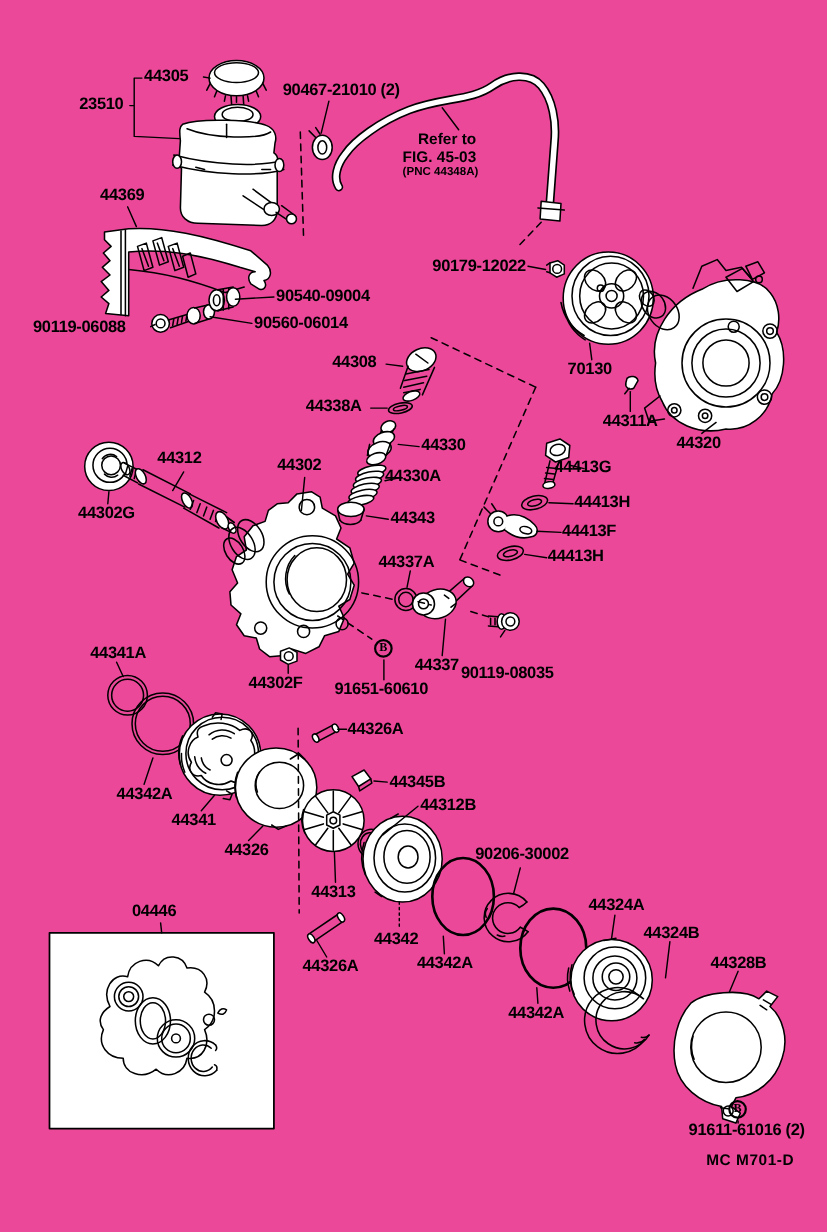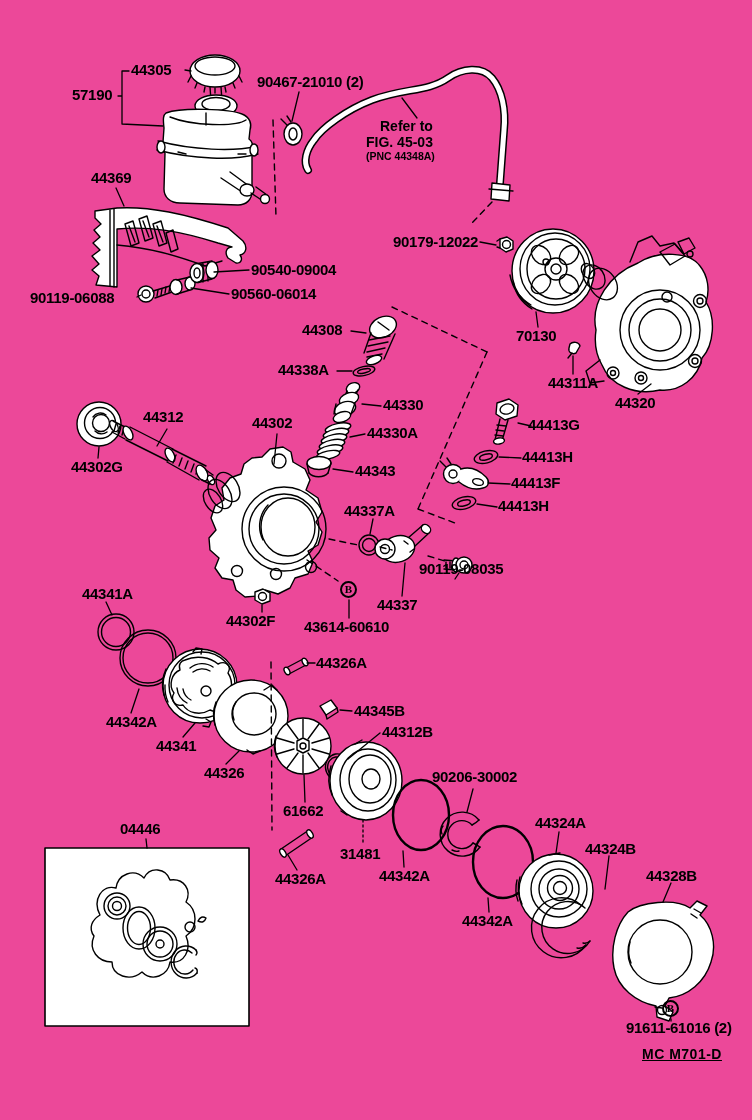--- a/index.html
+++ b/index.html
@@ -9,21 +9,21 @@
   .lbl{position:absolute;font:bold 15px/1.05 "Liberation Sans",sans-serif;color:#000;
        letter-spacing:-0.3px;white-space:nowrap;}
   .note{position:absolute;color:#000;white-space:nowrap;}
   .note .n1{font:bold 14px/1.15 "Liberation Sans",sans-serif;padding-left:14px;}
   .note .n2{font:bold 14px/1.15 "Liberation Sans",sans-serif;}
   .note .n3{font:bold 10.5px/1.2 "Liberation Sans",sans-serif;}
   .bsym{position:absolute;width:17px;height:17px;border:2px solid #000;border-radius:50%;
         display:flex;align-items:center;justify-content:center;
         font:bold 11px/1 "Liberation Serif",serif;color:#000;box-sizing:border-box;}
   .footer{position:absolute;font:bold 14px/1 "Liberation Sans",sans-serif;color:#000;
-          letter-spacing:0.5px;text-decoration:underline;}
+          letter-spacing:0.5px;}
 </style>
 </head>
 <body>
 
 <div id="canvas">
 
 <svg id="art" width="752" height="1120" viewBox="0 0 752 1120" fill="none" stroke="#000" stroke-width="1.4" stroke-linecap="round" stroke-linejoin="round">
 
   <g>
     <ellipse cx="215" cy="71" rx="25" ry="16" fill="#fff"></ellipse>
@@ -424,56 +424,56 @@
     <path d="M559,832 L556,853"></path>
     <path d="M609,856 L605,889"></path>
     <path d="M671,883 L663,902"></path>
     <path d="M655,1007 L662,1008"></path>
     <path d="M671,1019 L671,1021"></path>
     <path d="M146,839 L147,848"></path>
   </g>
 </svg>
 
   <div class="lbl" style="left:131px;top:62px">44305</div>
-  <div class="lbl" style="left:72px;top:87px">57190</div>
+  <div class="lbl" style="left:72px;top:87px">23510</div>
   <div class="lbl" style="left:257px;top:74px">90467-21010 (2)</div>
   <div class="lbl" style="left:91px;top:170px">44369</div>
   <div class="lbl" style="left:251px;top:262px">90540-09004</div>
   <div class="lbl" style="left:231px;top:286px">90560-06014</div>
   <div class="lbl" style="left:30px;top:290px">90119-06088</div>
   <div class="lbl" style="left:393px;top:234px">90179-12022</div>
   <div class="lbl" style="left:516px;top:328px">70130</div>
   <div class="lbl" style="left:548px;top:375px">44311A</div>
   <div class="lbl" style="left:615px;top:395px">44320</div>
   <div class="lbl" style="left:302px;top:322px">44308</div>
   <div class="lbl" style="left:278px;top:362px">44338A</div>
   <div class="lbl" style="left:383px;top:397px">44330</div>
-  <div class="lbl" style="left:367px;top:425px">44330A</div>
+  <div class="lbl" style="left:350px;top:425px">44330A</div>
   <div class="lbl" style="left:355px;top:463px">44343</div>
-  <div class="lbl" style="left:528px;top:417px">44413G</div>
+  <div class="lbl" style="left:504px;top:417px">44413G</div>
   <div class="lbl" style="left:522px;top:449px">44413H</div>
   <div class="lbl" style="left:511px;top:475px">44413F</div>
   <div class="lbl" style="left:498px;top:498px">44413H</div>
   <div class="lbl" style="left:143px;top:409px">44312</div>
   <div class="lbl" style="left:71px;top:459px">44302G</div>
   <div class="lbl" style="left:252px;top:415px">44302</div>
   <div class="lbl" style="left:344px;top:503px">44337A</div>
   <div class="lbl" style="left:377px;top:597px">44337</div>
-  <div class="lbl" style="left:419px;top:561px">90119-08035</div>
+  <div class="lbl" style="left:419px;top:604px">90119-08035</div>
   <div class="lbl" style="left:226px;top:613px">44302F</div>
-  <div class="lbl" style="left:304px;top:619px">43614-60610</div>
+  <div class="lbl" style="left:304px;top:619px">91651-60610</div>
   <div class="lbl" style="left:82px;top:586px">44341A</div>
   <div class="lbl" style="left:106px;top:714px">44342A</div>
   <div class="lbl" style="left:156px;top:738px">44341</div>
   <div class="lbl" style="left:204px;top:765px">44326</div>
   <div class="lbl" style="left:316px;top:655px">44326A</div>
   <div class="lbl" style="left:354px;top:703px">44345B</div>
   <div class="lbl" style="left:382px;top:724px">44312B</div>
-  <div class="lbl" style="left:283px;top:803px">61662</div>
-  <div class="lbl" style="left:340px;top:846px">31481</div>
+  <div class="lbl" style="left:283px;top:803px">44313</div>
+  <div class="lbl" style="left:340px;top:846px">44342</div>
   <div class="lbl" style="left:432px;top:769px">90206-30002</div>
   <div class="lbl" style="left:379px;top:868px">44342A</div>
   <div class="lbl" style="left:275px;top:871px">44326A</div>
   <div class="lbl" style="left:462px;top:913px">44342A</div>
   <div class="lbl" style="left:535px;top:815px">44324A</div>
   <div class="lbl" style="left:585px;top:841px">44324B</div>
   <div class="lbl" style="left:646px;top:868px">44328B</div>
   <div class="lbl" style="left:120px;top:821px">04446</div>
   <div class="lbl" style="left:626px;top:1020px">91611-61016 (2)</div>
 

